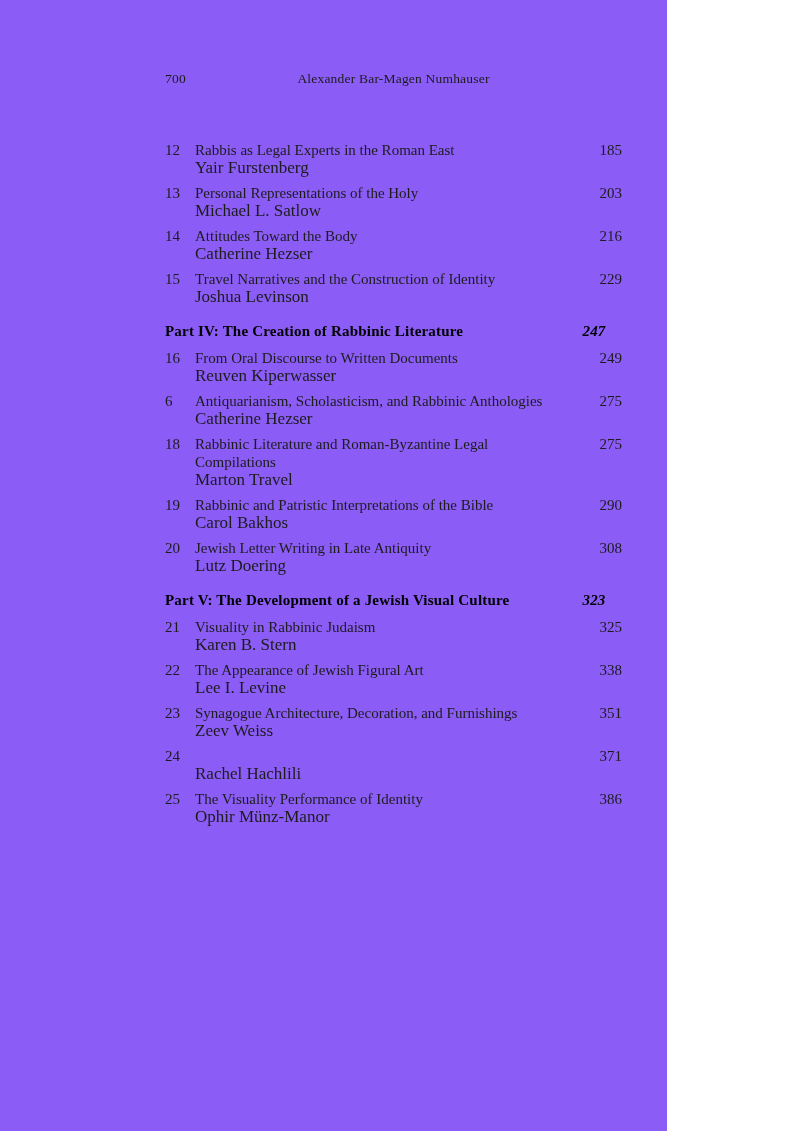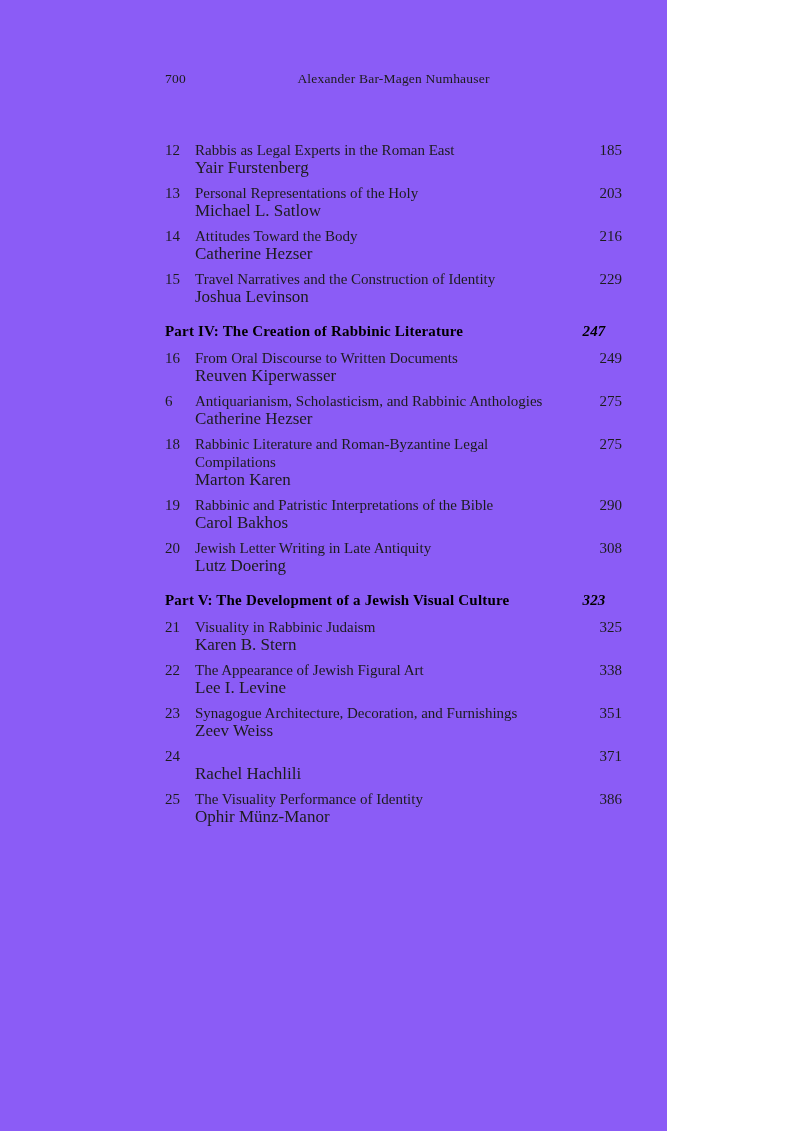--- a/index.html
+++ b/index.html
@@ -114,21 +114,21 @@
       <span class="num">6</span>
       <span class="title">Antiquarianism, Scholasticism, and Rabbinic Anthologies</span>
       <span class="pg">275</span>
       <span class="author">Catherine Hezser</span>
     </div>
 
     <div class="toc-entry">
       <span class="num">18</span>
       <span class="title">Rabbinic Literature and Roman-Byzantine Legal Compilations</span>
       <span class="pg">275</span>
-      <span class="author">Marton Karen</span>
+      <span class="author">Marton Travel</span>
     </div>
 
     <div class="toc-entry">
       <span class="num">19</span>
       <span class="title">Rabbinic and Patristic Interpretations of the Bible</span>
       <span class="pg">290</span>
       <span class="author">Carol Bakhos</span>
     </div>
 
     <div class="toc-entry">

